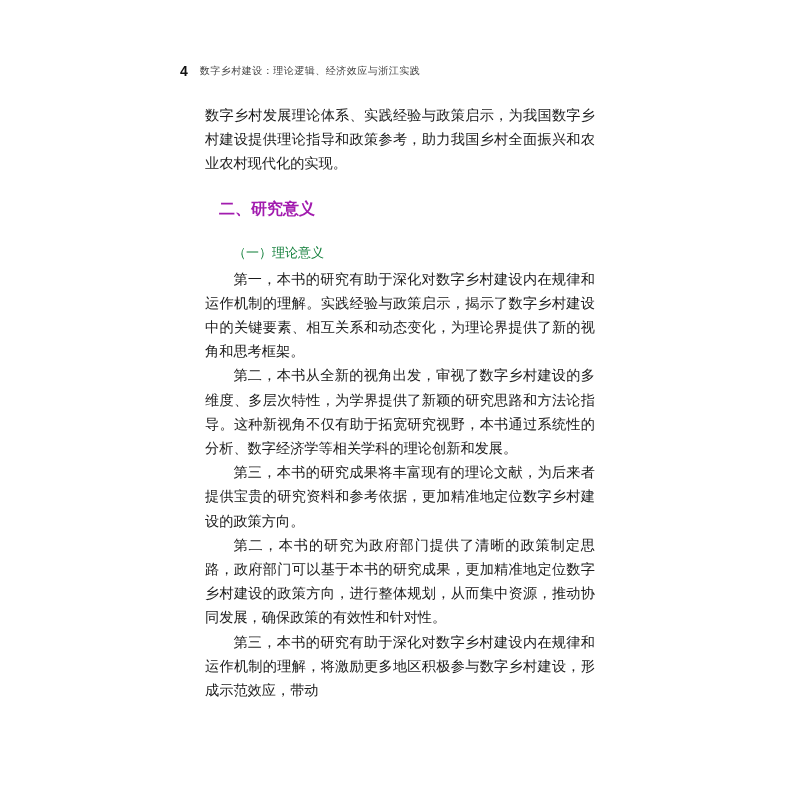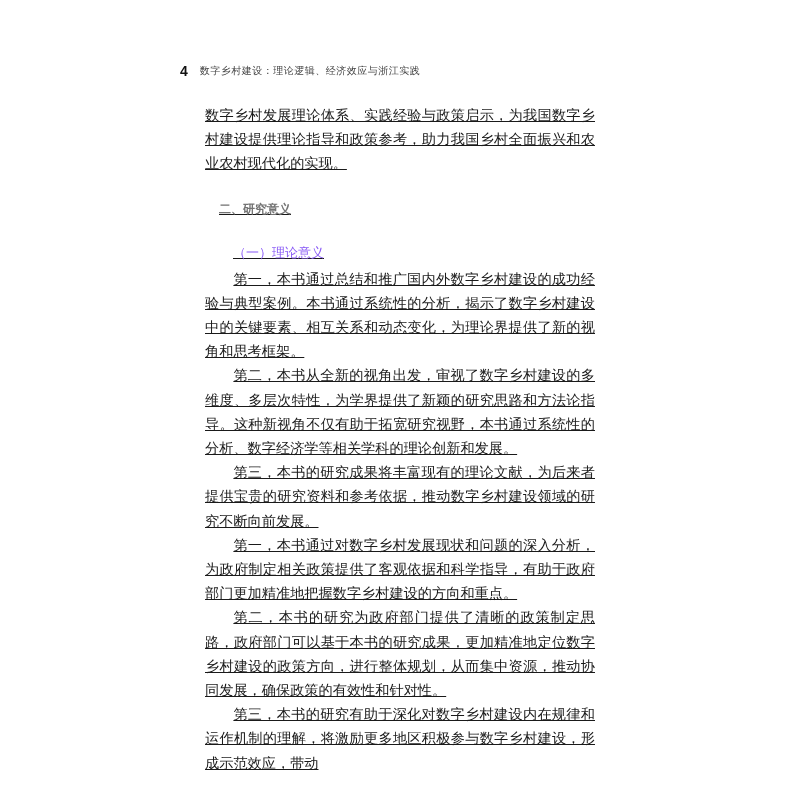--- a/index.html
+++ b/index.html
@@ -46,47 +46,46 @@
     }
     .body-text {
       position: absolute;
       left: 205px;
       top: 103px;
       width: 390px;
       font-size: 14.2px;
       line-height: 24.2px;
       text-align: justify;
       text-justify: inter-character;
-      text-decoration: underline;
     }
     .para {
       margin: 0;
       text-indent: 0;
     }
     .para.indent {
       text-indent: 2em;
     }
     .section-heading {
       font-family: "DejaVu Sans", "Liberation Sans", sans-serif;
       font-weight: bold;
-      font-size: 12px;
+      font-size: 16px;
       margin: 21px 0 0 0;
       padding-left: 14px;
       line-height: 24px;
       height: 44px;
-      color: #737373;
+      color: #a21caf;
     }
     .sub-heading {
       font-family: "DejaVu Sans", "Liberation Sans", sans-serif;
       font-size: 13px;
       margin: 0;
       padding-left: 28px;
       line-height: 24.2px;
       height: 26px;
-      color: #8b5cf6;
+      color: #15803d;
     }
     .sub-heading.two {
       height: 24.2px;
     }
   </style>
 </head>
 <body>
 
 <div class="page">
 
@@ -94,22 +93,21 @@
     <span class="page-number">4</span>
     <span class="book-title">数字乡村建设：理论逻辑、经济效应与浙江实践</span>
   </div>
 
   <div class="body-text">
     <p class="para">数字乡村发展理论体系、实践经验与政策启示，为我国数字乡村建设提供理论指导和政策参考，助力我国乡村全面振兴和农业农村现代化的实现。</p>
 
     <div class="section-heading">二、研究意义</div>
 
     <div class="sub-heading">（一）理论意义</div>
-    <p class="para indent">第一，本书通过总结和推广国内外数字乡村建设的成功经验与典型案例。本书通过系统性的分析，揭示了数字乡村建设中的关键要素、相互关系和动态变化，为理论界提供了新的视角和思考框架。</p>
+    <p class="para indent">第一，本书的研究有助于深化对数字乡村建设内在规律和运作机制的理解。实践经验与政策启示，揭示了数字乡村建设中的关键要素、相互关系和动态变化，为理论界提供了新的视角和思考框架。</p>
     <p class="para indent">第二，本书从全新的视角出发，审视了数字乡村建设的多维度、多层次特性，为学界提供了新颖的研究思路和方法论指导。这种新视角不仅有助于拓宽研究视野，本书通过系统性的分析、数字经济学等相关学科的理论创新和发展。</p>
-    <p class="para indent">第三，本书的研究成果将丰富现有的理论文献，为后来者提供宝贵的研究资料和参考依据，推动数字乡村建设领域的研究不断向前发展。</p>
+    <p class="para indent">第三，本书的研究成果将丰富现有的理论文献，为后来者提供宝贵的研究资料和参考依据，更加精准地定位数字乡村建设的政策方向。</p>
 
-    <p class="para indent">第一，本书通过对数字乡村发展现状和问题的深入分析，为政府制定相关政策提供了客观依据和科学指导，有助于政府部门更加精准地把握数字乡村建设的方向和重点。</p>
     <p class="para indent">第二，本书的研究为政府部门提供了清晰的政策制定思路，政府部门可以基于本书的研究成果，更加精准地定位数字乡村建设的政策方向，进行整体规划，从而集中资源，推动协同发展，确保政策的有效性和针对性。</p>
     <p class="para indent">第三，本书的研究有助于深化对数字乡村建设内在规律和运作机制的理解，将激励更多地区积极参与数字乡村建设，形成示范效应，带动</p>
   </div>
 
 </div>
 
 </body></html>

